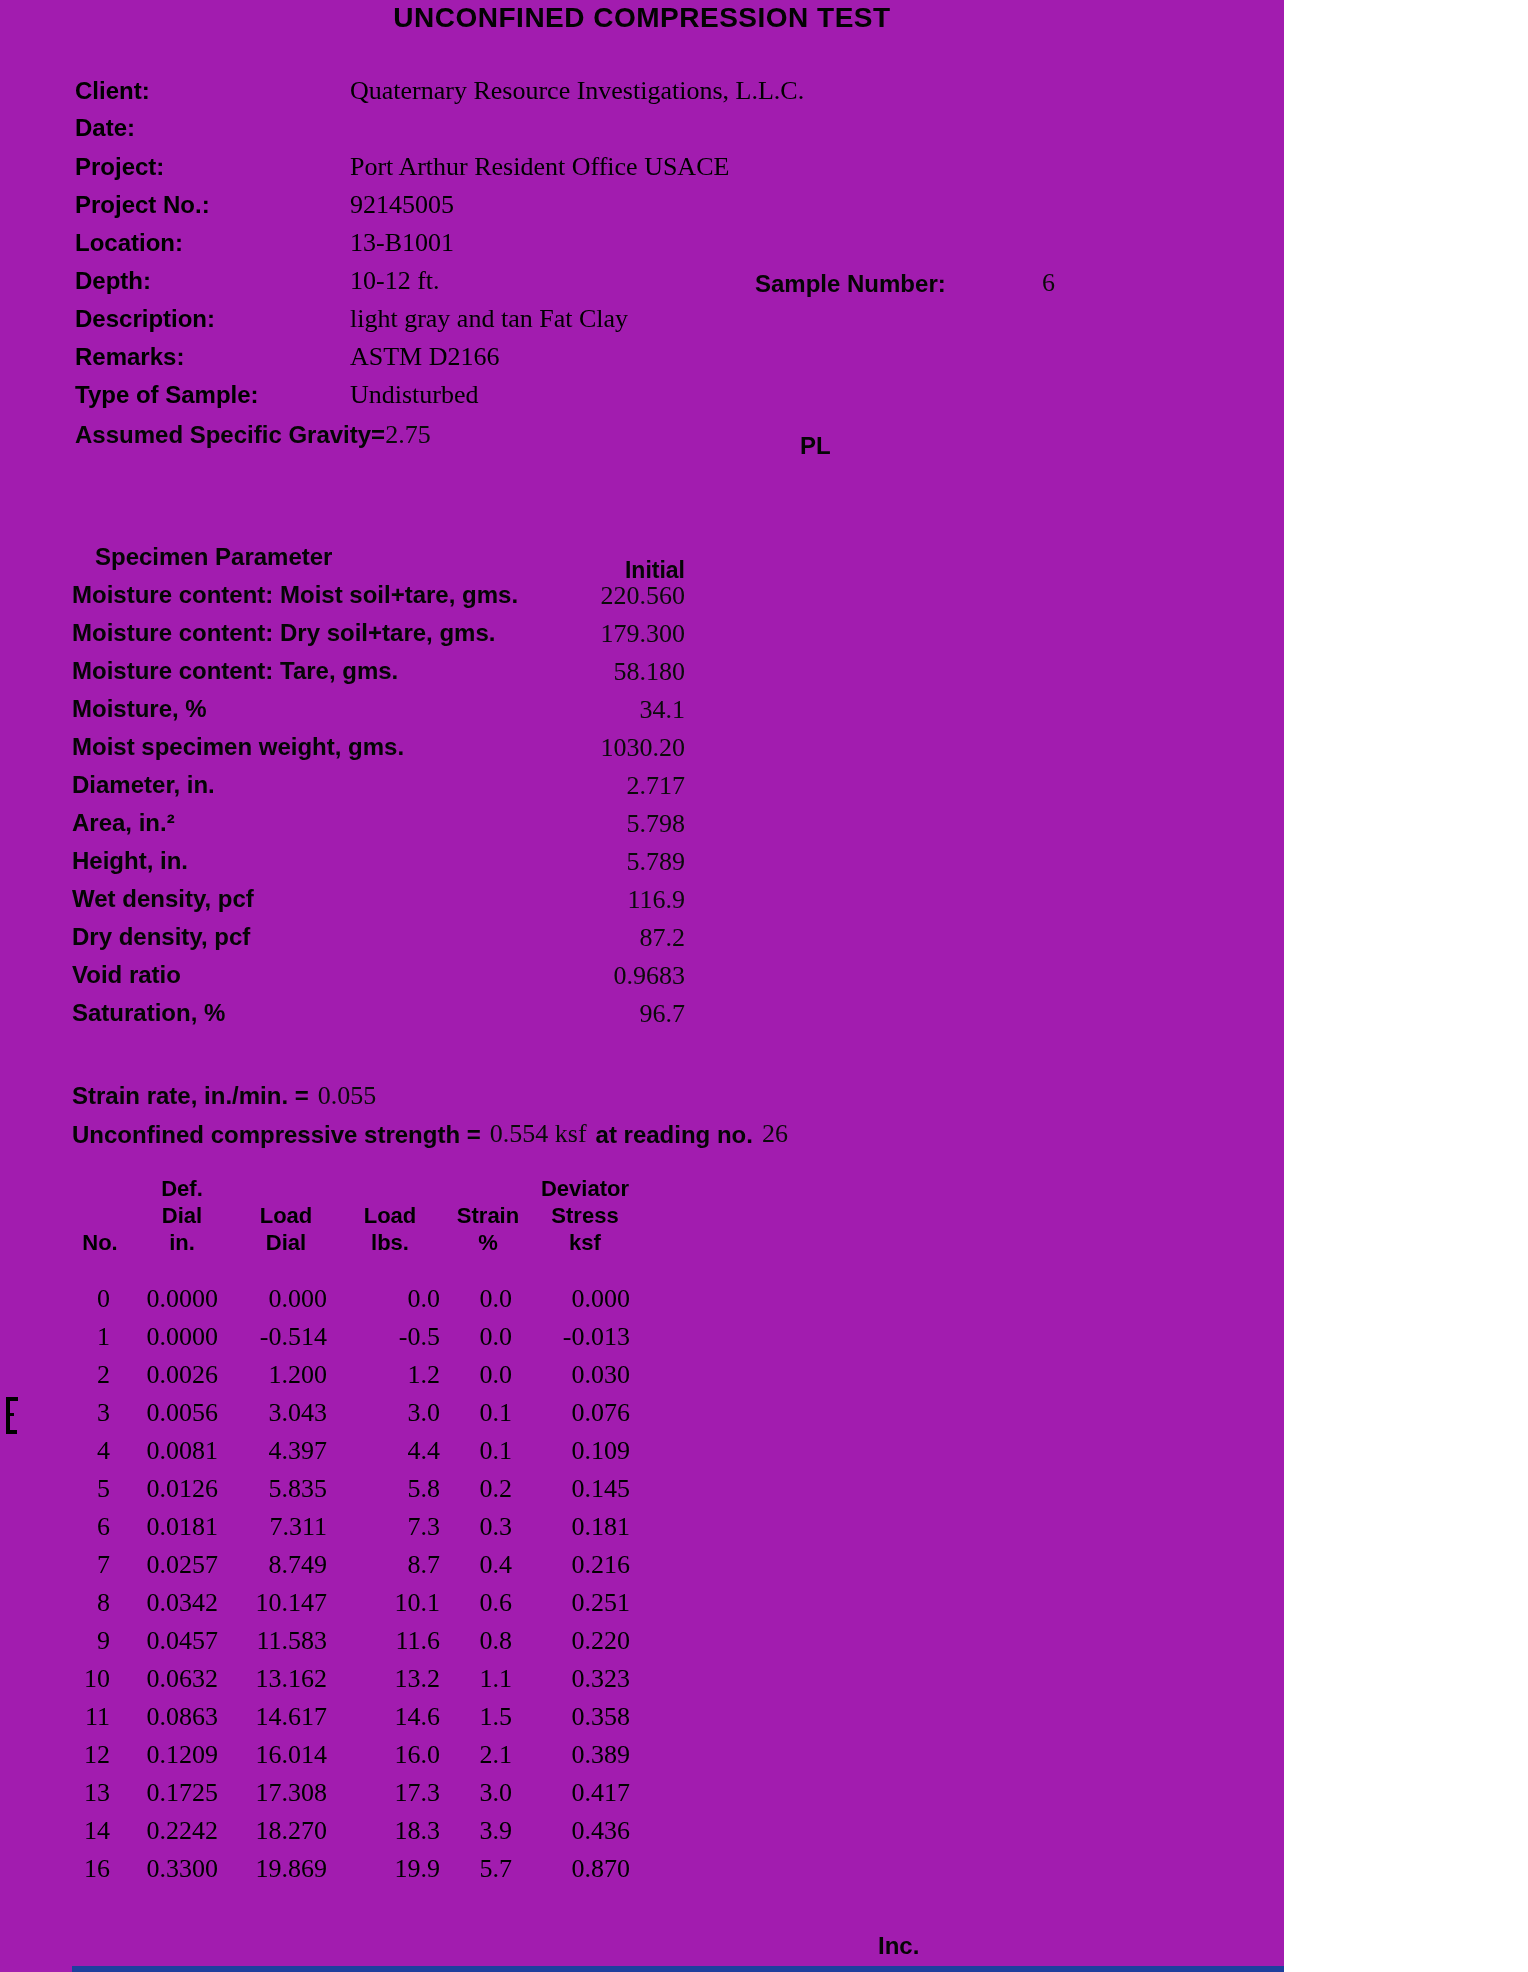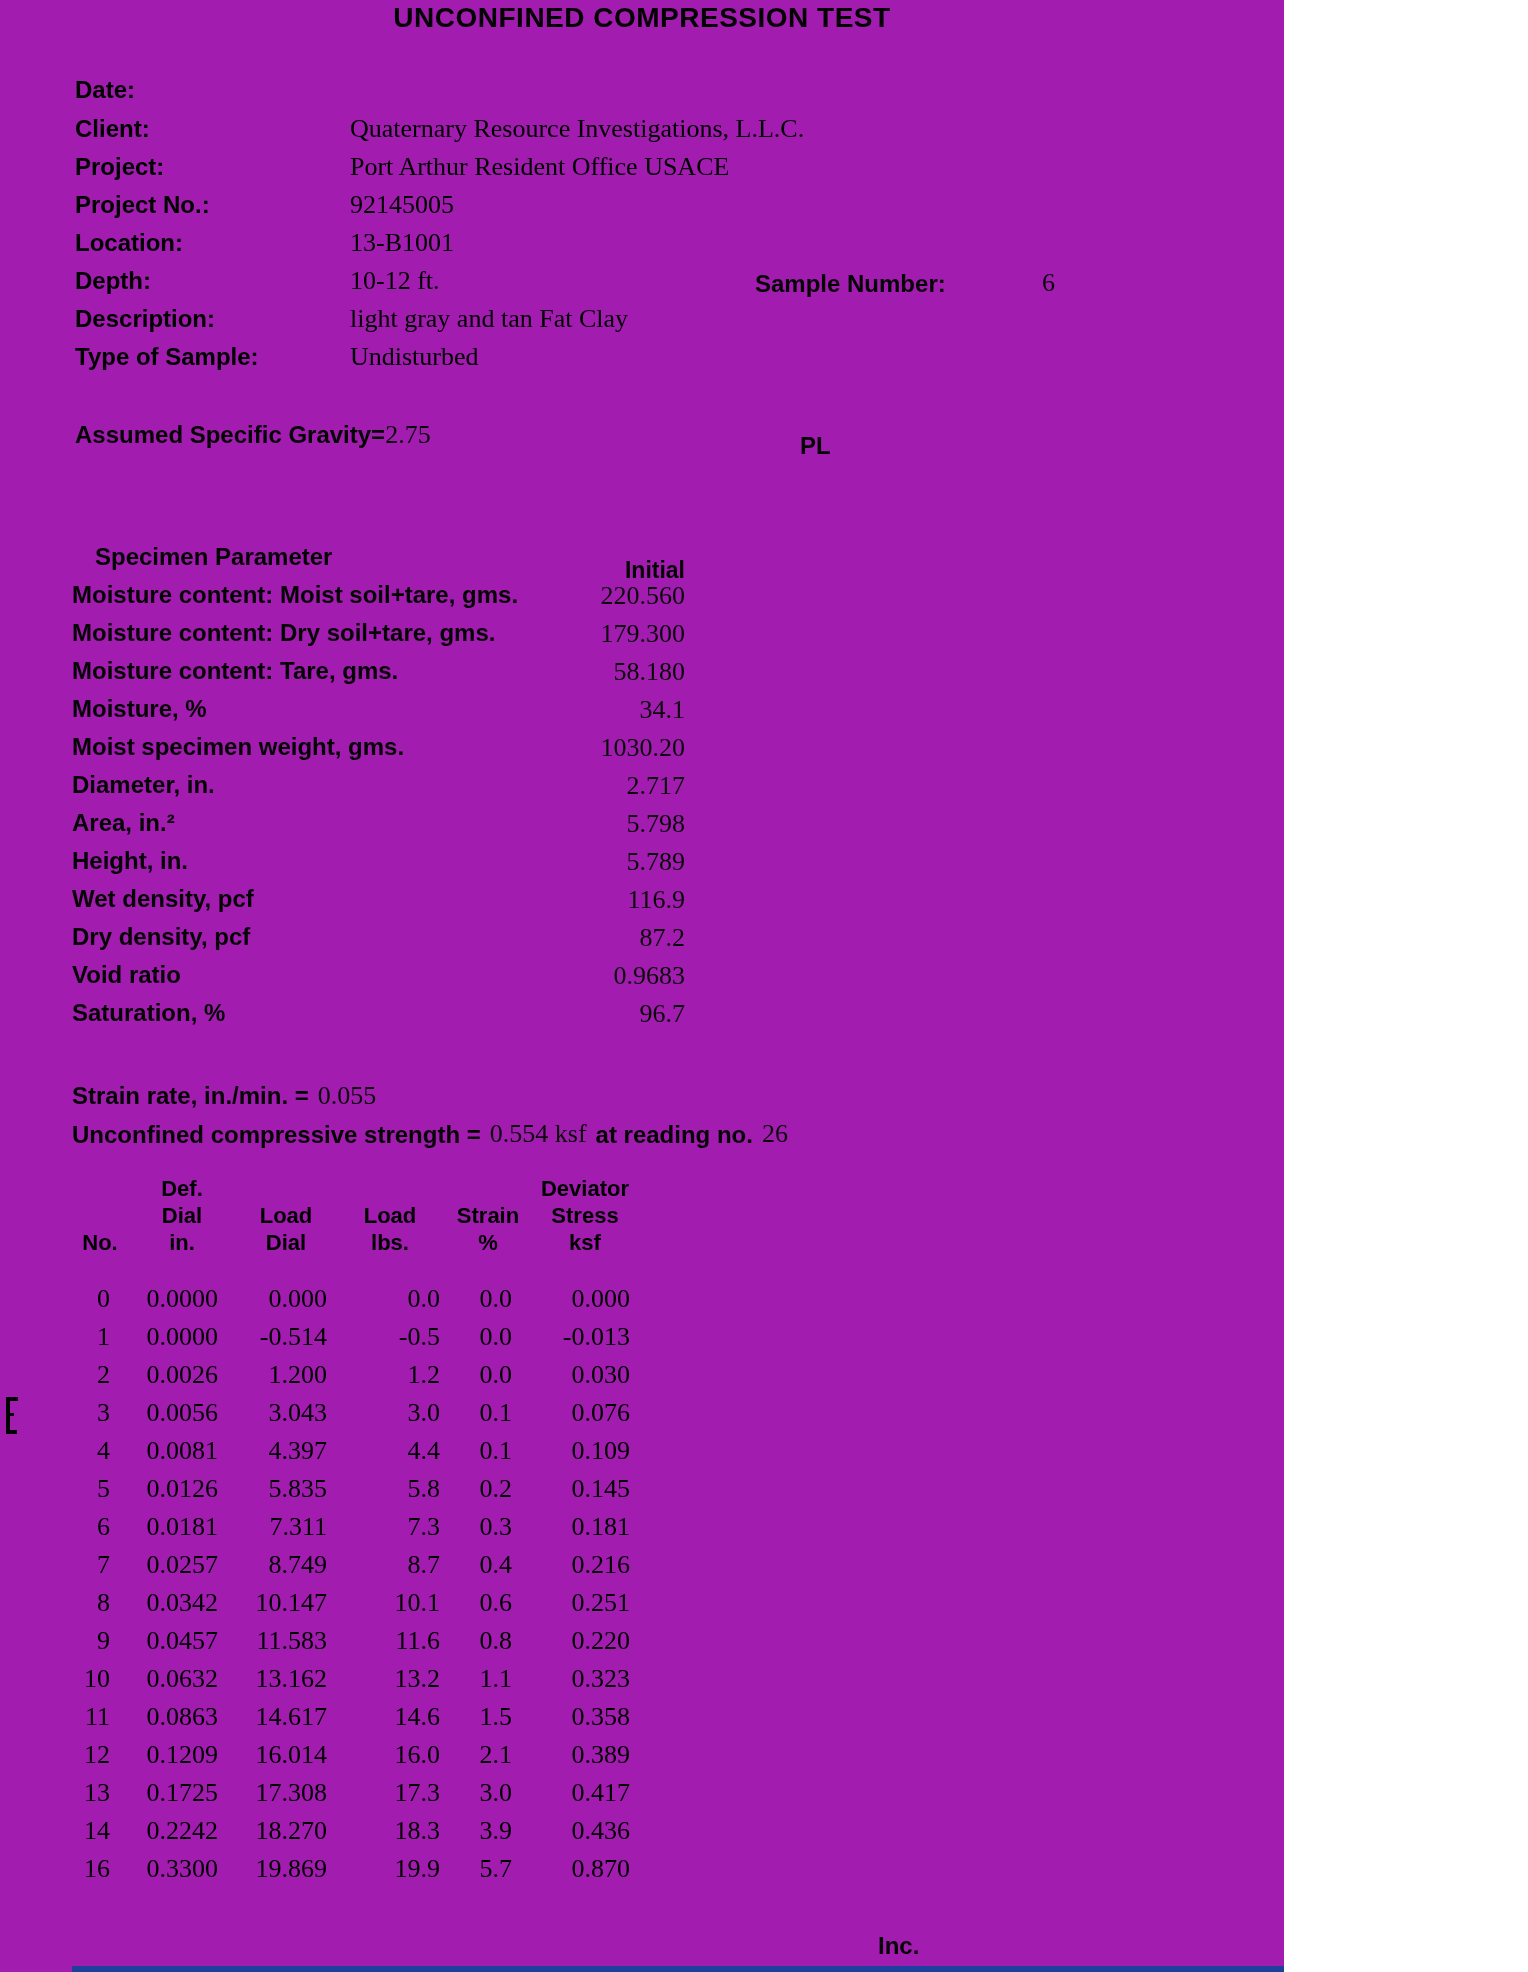--- a/index.html
+++ b/index.html
@@ -62,30 +62,30 @@
 </head>
 <body>
 
 <div id="page">
 
   <div id="doc-title">UNCONFINED COMPRESSION TEST</div>
 
   <div id="header-fields">
 
       <div class="hrow">
+        <span class="hlabel">Client:</span>
+        <span class="hvalue">Quaternary Resource Investigations, L.L.C.</span>
+      </div>
+
+      <div class="hrow">
         <span class="hlabel">Date:</span>
         <span class="hvalue"></span>
       </div>
 
       <div class="hrow">
-        <span class="hlabel">Client:</span>
-        <span class="hvalue">Quaternary Resource Investigations, L.L.C.</span>
-      </div>
-
-      <div class="hrow">
         <span class="hlabel">Project:</span>
         <span class="hvalue">Port Arthur Resident Office USACE</span>
       </div>
 
       <div class="hrow">
         <span class="hlabel">Project No.:</span>
         <span class="hvalue">92145005</span>
       </div>
 
       <div class="hrow">
@@ -96,20 +96,24 @@
       <div class="hrow">
         <span class="hlabel">Depth:</span>
         <span class="hvalue">10-12 ft.</span>
       </div>
 
       <div class="hrow">
         <span class="hlabel">Description:</span>
         <span class="hvalue">light gray and tan Fat Clay</span>
       </div>
 
+      <div class="hrow">
+        <span class="hlabel">Remarks:</span>
+        <span class="hvalue">ASTM D2166</span>
+      </div>
 
       <div class="hrow">
         <span class="hlabel">Type of Sample:</span>
         <span class="hvalue">Undisturbed</span>
       </div>
     </div>
 
   <div id="sample-number">
     <span class="sn-label blabel">Sample Number:</span>
     <span class="sn-value serifv">6</span>

